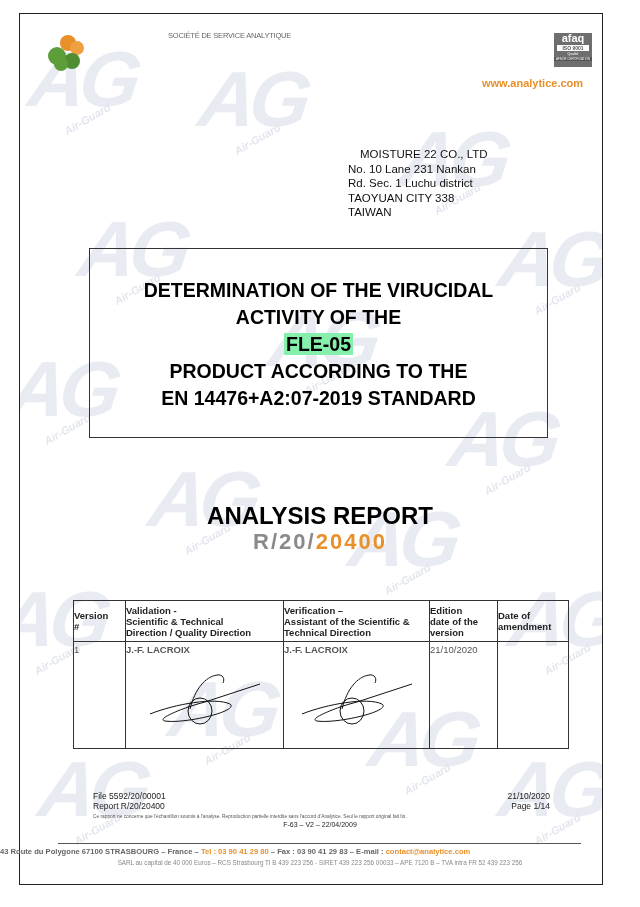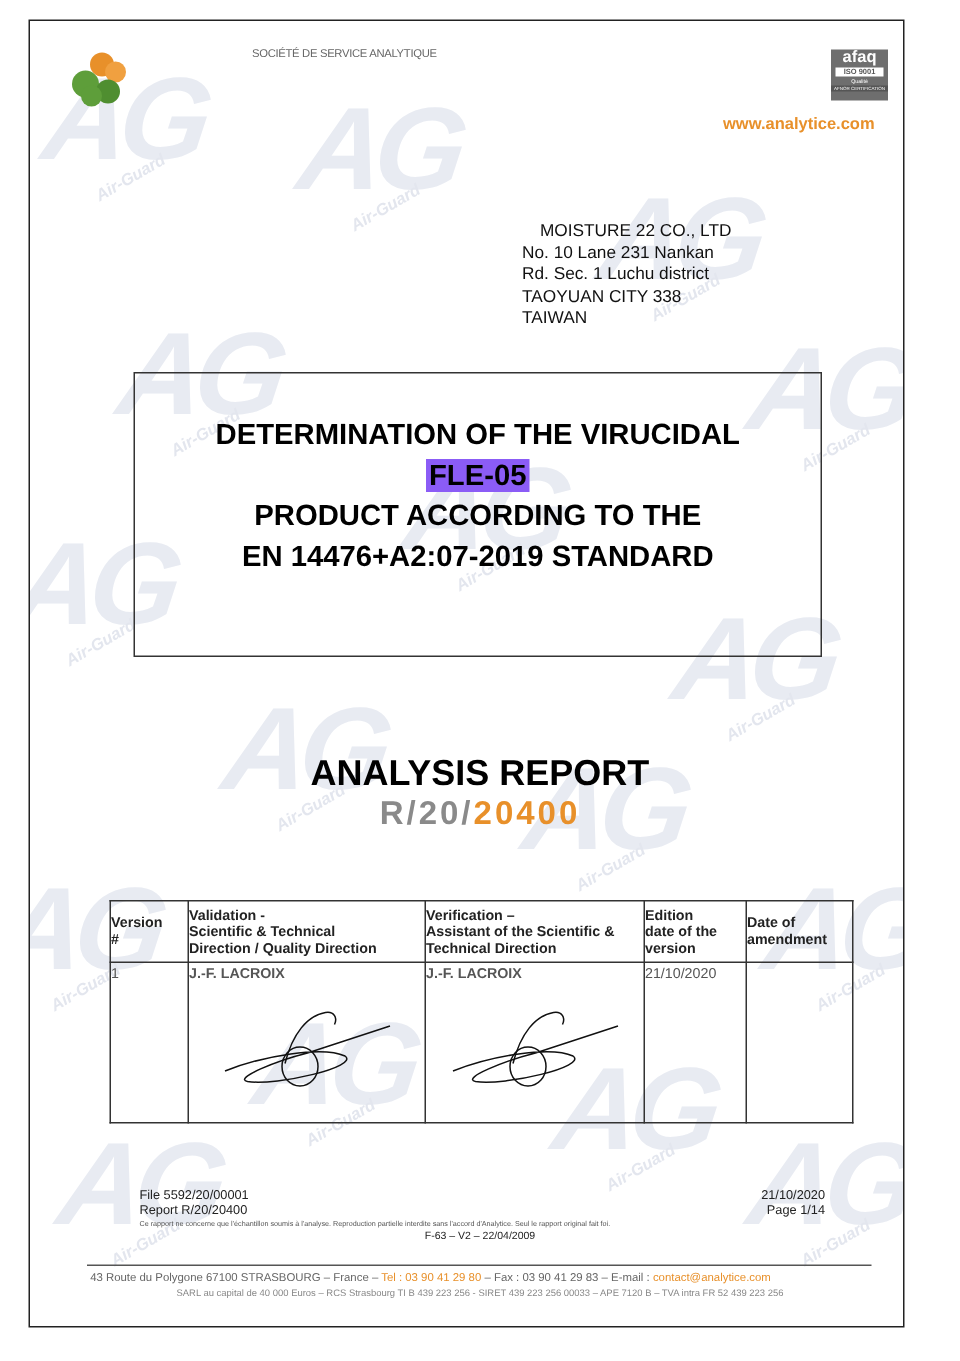--- a/index.html
+++ b/index.html
@@ -27,40 +27,40 @@
   .afaq .a4 { font-size:3px; line-height:4px; background:#555; }
   .website { position:absolute; left:482px; top:77px; font-size:11px; font-weight:bold; color:#e8902a; }
 
   .address { position:absolute; left:348px; top:147px; font-size:11.5px; line-height:14.5px; color:#111; }
   .address .company { font-weight:normal;margin-left:12px; }
 
   .title-box { position:absolute; left:89px; top:248px; width:459px; height:190px;
                border:1.5px solid #333; box-sizing:border-box; text-align:center; }
   .title-box .tl { font-size:19.5px; font-weight:bold; line-height:27px; }
   .title-box .tl:first-child { margin-top:28px; }
-  .hl { background:#8b5cf6; padding:0 2px; }
+  .hl { background:#86efac; padding:0 2px; }
 
   .report-heading { position:absolute; left:0; width:640px; top:502px; text-align:center; font-size:24px; font-weight:bold; }
   .report-number { position:absolute; left:0; width:640px; top:529px; text-align:center; font-size:22px; font-weight:bold; letter-spacing:2px; }
   .rn-prefix { color:#8a8a8a; }
   .rn-num { color:#e8902a; }
 
   table.versions { position:absolute; left:73px; top:600px; border-collapse:collapse; font-size:9.5px; }
   table.versions th, table.versions td { border:1px solid #333; text-align:left; vertical-align:middle; padding:0; }
   table.versions th { font-weight:bold; color:#222; line-height:11px; height:40px; }
   table.versions td { vertical-align:top; height:104px; color:#555; padding-top:2px; }
   table.versions td.name { font-weight:bold; }
   .sig { display:block; margin:14px auto 0; }
 
   .foot-left { position:absolute; left:93px; top:791px; font-size:8.5px; line-height:10px; color:#222; }
   .foot-right { position:absolute; left:490px; top:791px; width:60px; font-size:8.5px; line-height:10px; color:#222; text-align:right; }
   .disclaimer { position:absolute; left:93px; top:814px; font-size:4.8px; color:#555; white-space:nowrap; }
   .form-ref { position:absolute; left:0; width:640px; top:821px; text-align:center; font-size:7px; color:#222; }
   .sep { position:absolute; left:58px; top:843px; width:523px; height:1px; background:#555; }
-  .addr1 { position:absolute; left:0; width:574px; top:847px; text-align:center; font-size:7.6px; font-weight:normal; color:#666; white-space:nowrap; }
+  .addr1 { position:absolute; left:0; width:574px; top:847px; text-align:left; font-size:7.6px; font-weight:bold; color:#666; white-space:nowrap; }
   .addr1 .o { color:#e8902a; }
   .addr2 { position:absolute; left:0; width:640px; top:859px; text-align:center; font-size:6.3px; color:#888; white-space:nowrap; }
 </style>
 </head>
 <body>
 
 <div class="page-frame">
   <div class="watermark">
     <div class="wm" style="left:10px;top:20px;">
         <span class="ag">AG</span>
@@ -153,20 +153,21 @@
 <div class="address">
   <div class="company">MOISTURE 22 CO., LTD</div>
   <div>No. 10 Lane 231 Nankan</div>
   <div>Rd. Sec. 1 Luchu district</div>
   <div>TAOYUAN CITY 338</div>
   <div>TAIWAN</div>
 </div>
 
 <div class="title-box">
   <div class="tl">DETERMINATION OF THE VIRUCIDAL</div>
+  <div class="tl">ACTIVITY OF THE</div>
   <div class="tl"><span class="hl">FLE-05</span></div>
   <div class="tl">PRODUCT ACCORDING TO THE</div>
   <div class="tl">EN 14476+A2:07-2019 STANDARD</div>
 </div>
 
 <div class="report-heading">ANALYSIS REPORT</div>
 <div class="report-number">
   <span class="rn-prefix">R/20/</span><span class="rn-num">20400</span>
 </div>
 

